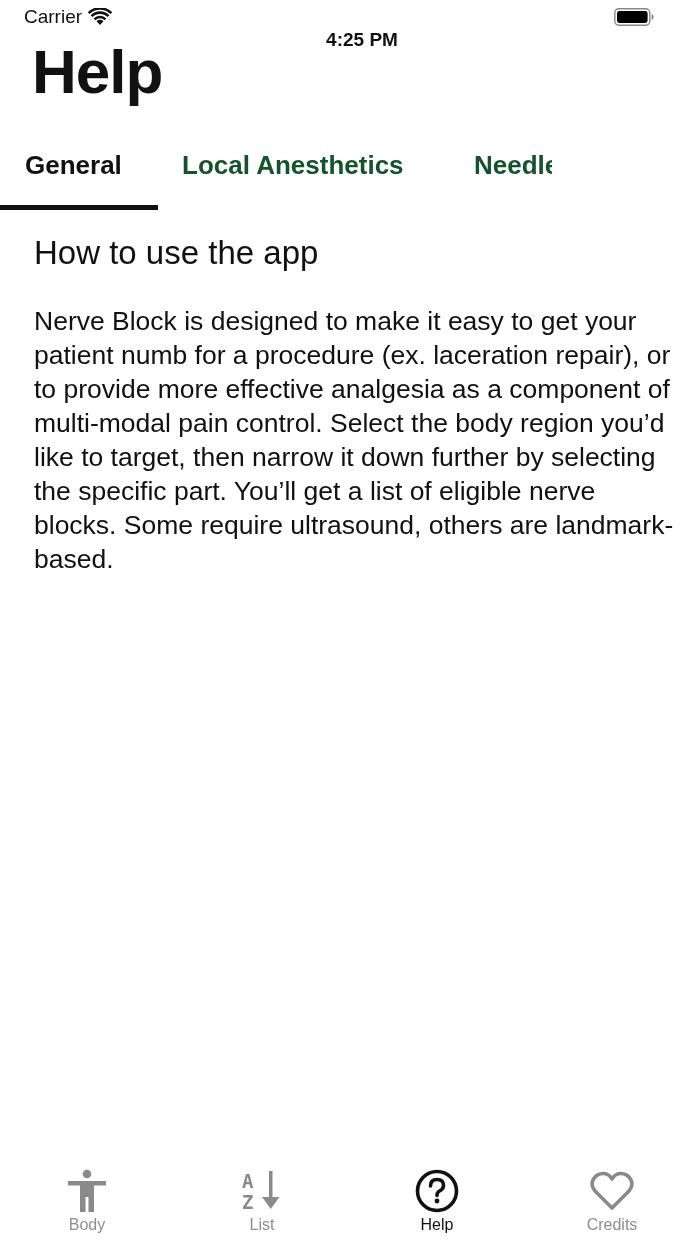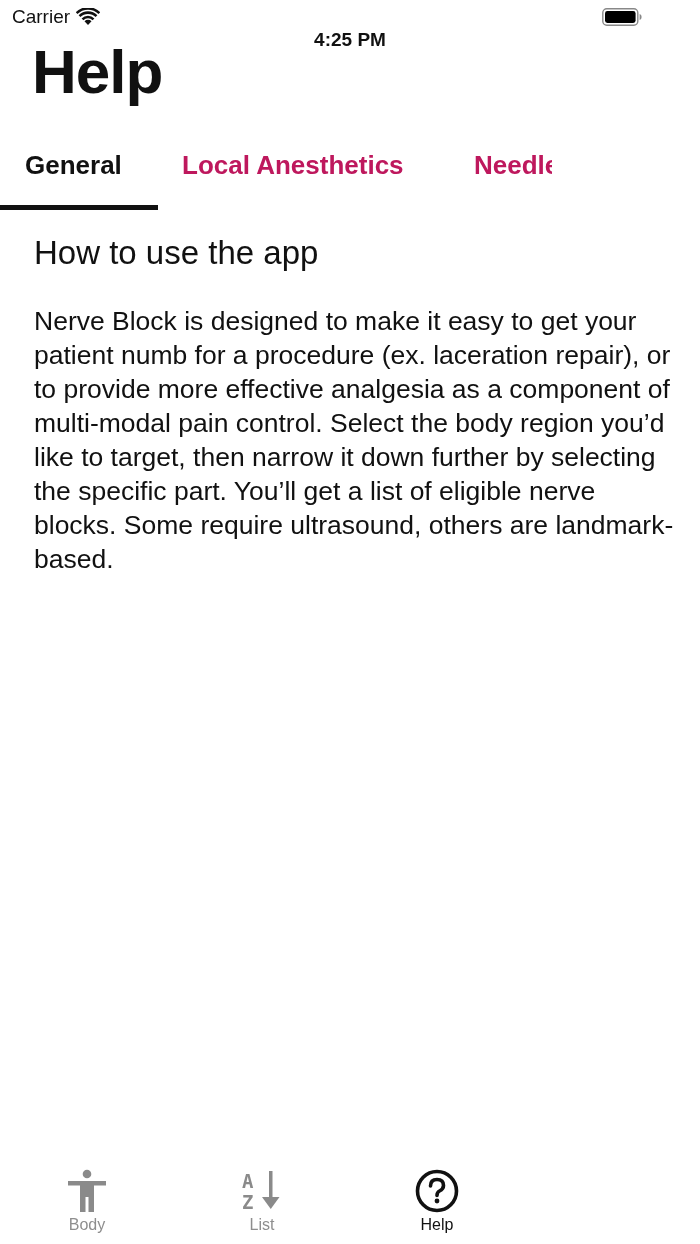--- a/index.html
+++ b/index.html
@@ -1,27 +1,27 @@
 <!DOCTYPE html>
 <html><head>
 <meta charset="utf-8">
 <style>
   * { box-sizing: border-box; margin: 0; padding: 0; }
   html, body { width: 700px; height: 1244px; background: #ffffff; overflow: hidden; }
   body { position: relative; font-family: "Liberation Sans", sans-serif; color: #111111; }
 
-  .status-bar { position: absolute; top: 0; left: 0; width: 656px; height: 36px; }
+  .status-bar { position: absolute; top: 0; left: 12px; width: 656px; height: 36px; }
   .carrier { position: absolute; left: 12px; top: 6px; font-size: 19px; color: #111; display: flex; align-items: center; gap: 6px; }
   .time { position: absolute; left: 0; width: 700px; top: 6px; text-align: center; font-size: 19px; font-weight: bold; color: #111; pointer-events: none; margin-top: 23px; }
   .battery { position: absolute; right: 14px; top: 8px; width: 40px; height: 18px; }
 
   .page-title { position: absolute; left: 32px; top: 36px; font-size: 62px; font-weight: bold; letter-spacing: -1px; color: #111; }
 
   .tabs { position: absolute; top: 140px; left: 0; width: 552px; height: 72px; overflow: hidden; white-space: nowrap; }
-  .tab { position: absolute; top: 10px; font-size: 26px; font-weight: bold; color: #be185d; }
+  .tab { position: absolute; top: 10px; font-size: 26px; font-weight: bold; color: #14532d; }
   .tab.active { color: #111; }
   .tab-indicator { position: absolute; left: 0; top: 65px; width: 158px; height: 5px; background: #111; }
 
   .section-title { position: absolute; left: 34px; top: 234px; font-size: 33px; font-weight: normal; color: #111; }
   .body-text { position: absolute; left: 34px; top: 304px; width: 640px; font-size: 26.5px; line-height: 34px; color: #111; }
 
   .tab-bar { position: absolute; left: 0; top: 1160px; width: 700px; height: 84px; }
   .tab-item { position: absolute; top: 8px; width: 120px; display: flex; flex-direction: column; align-items: center; }
   .tab-item .icon { width: 48px; height: 46px; display: flex; align-items: center; justify-content: center; }
   .tab-item .label { font-size: 16px; color: #8e8e8e; margin-top: 2px; }
@@ -90,13 +90,21 @@
     <div class="icon">
       <svg width="46" height="46" viewBox="0 0 46 46">
         <circle cx="23" cy="23" r="19.5" fill="none" stroke="#111" stroke-width="3.6"></circle>
         <path d="M16.5 18 Q16.5 11.5 23 11.5 Q29.5 11.5 29.5 17.5 Q29.5 21 25.5 23 Q23 24.3 23 27.5" fill="none" stroke="#111" stroke-width="3.6" stroke-linecap="round"></path>
         <circle cx="23" cy="33" r="2.4" fill="#111"></circle>
       </svg>
     </div>
     <span class="label">Help</span>
   </div>
 
+  <div class="tab-item" style="left:552px;">
+    <div class="icon">
+      <svg width="46" height="42" viewBox="0 0 46 42">
+        <path d="M23 38 L6 21 Q1 15 4.5 9 Q8.5 3 15 3.5 Q20 4 23 9 Q26 4 31 3.5 Q37.5 3 41.5 9 Q45 15 40 21 Z" fill="none" stroke="#8a8a8a" stroke-width="3.6" stroke-linejoin="round"></path>
+      </svg>
+    </div>
+    <span class="label">Credits</span>
+  </div>
 </div>
 
 </body></html>

